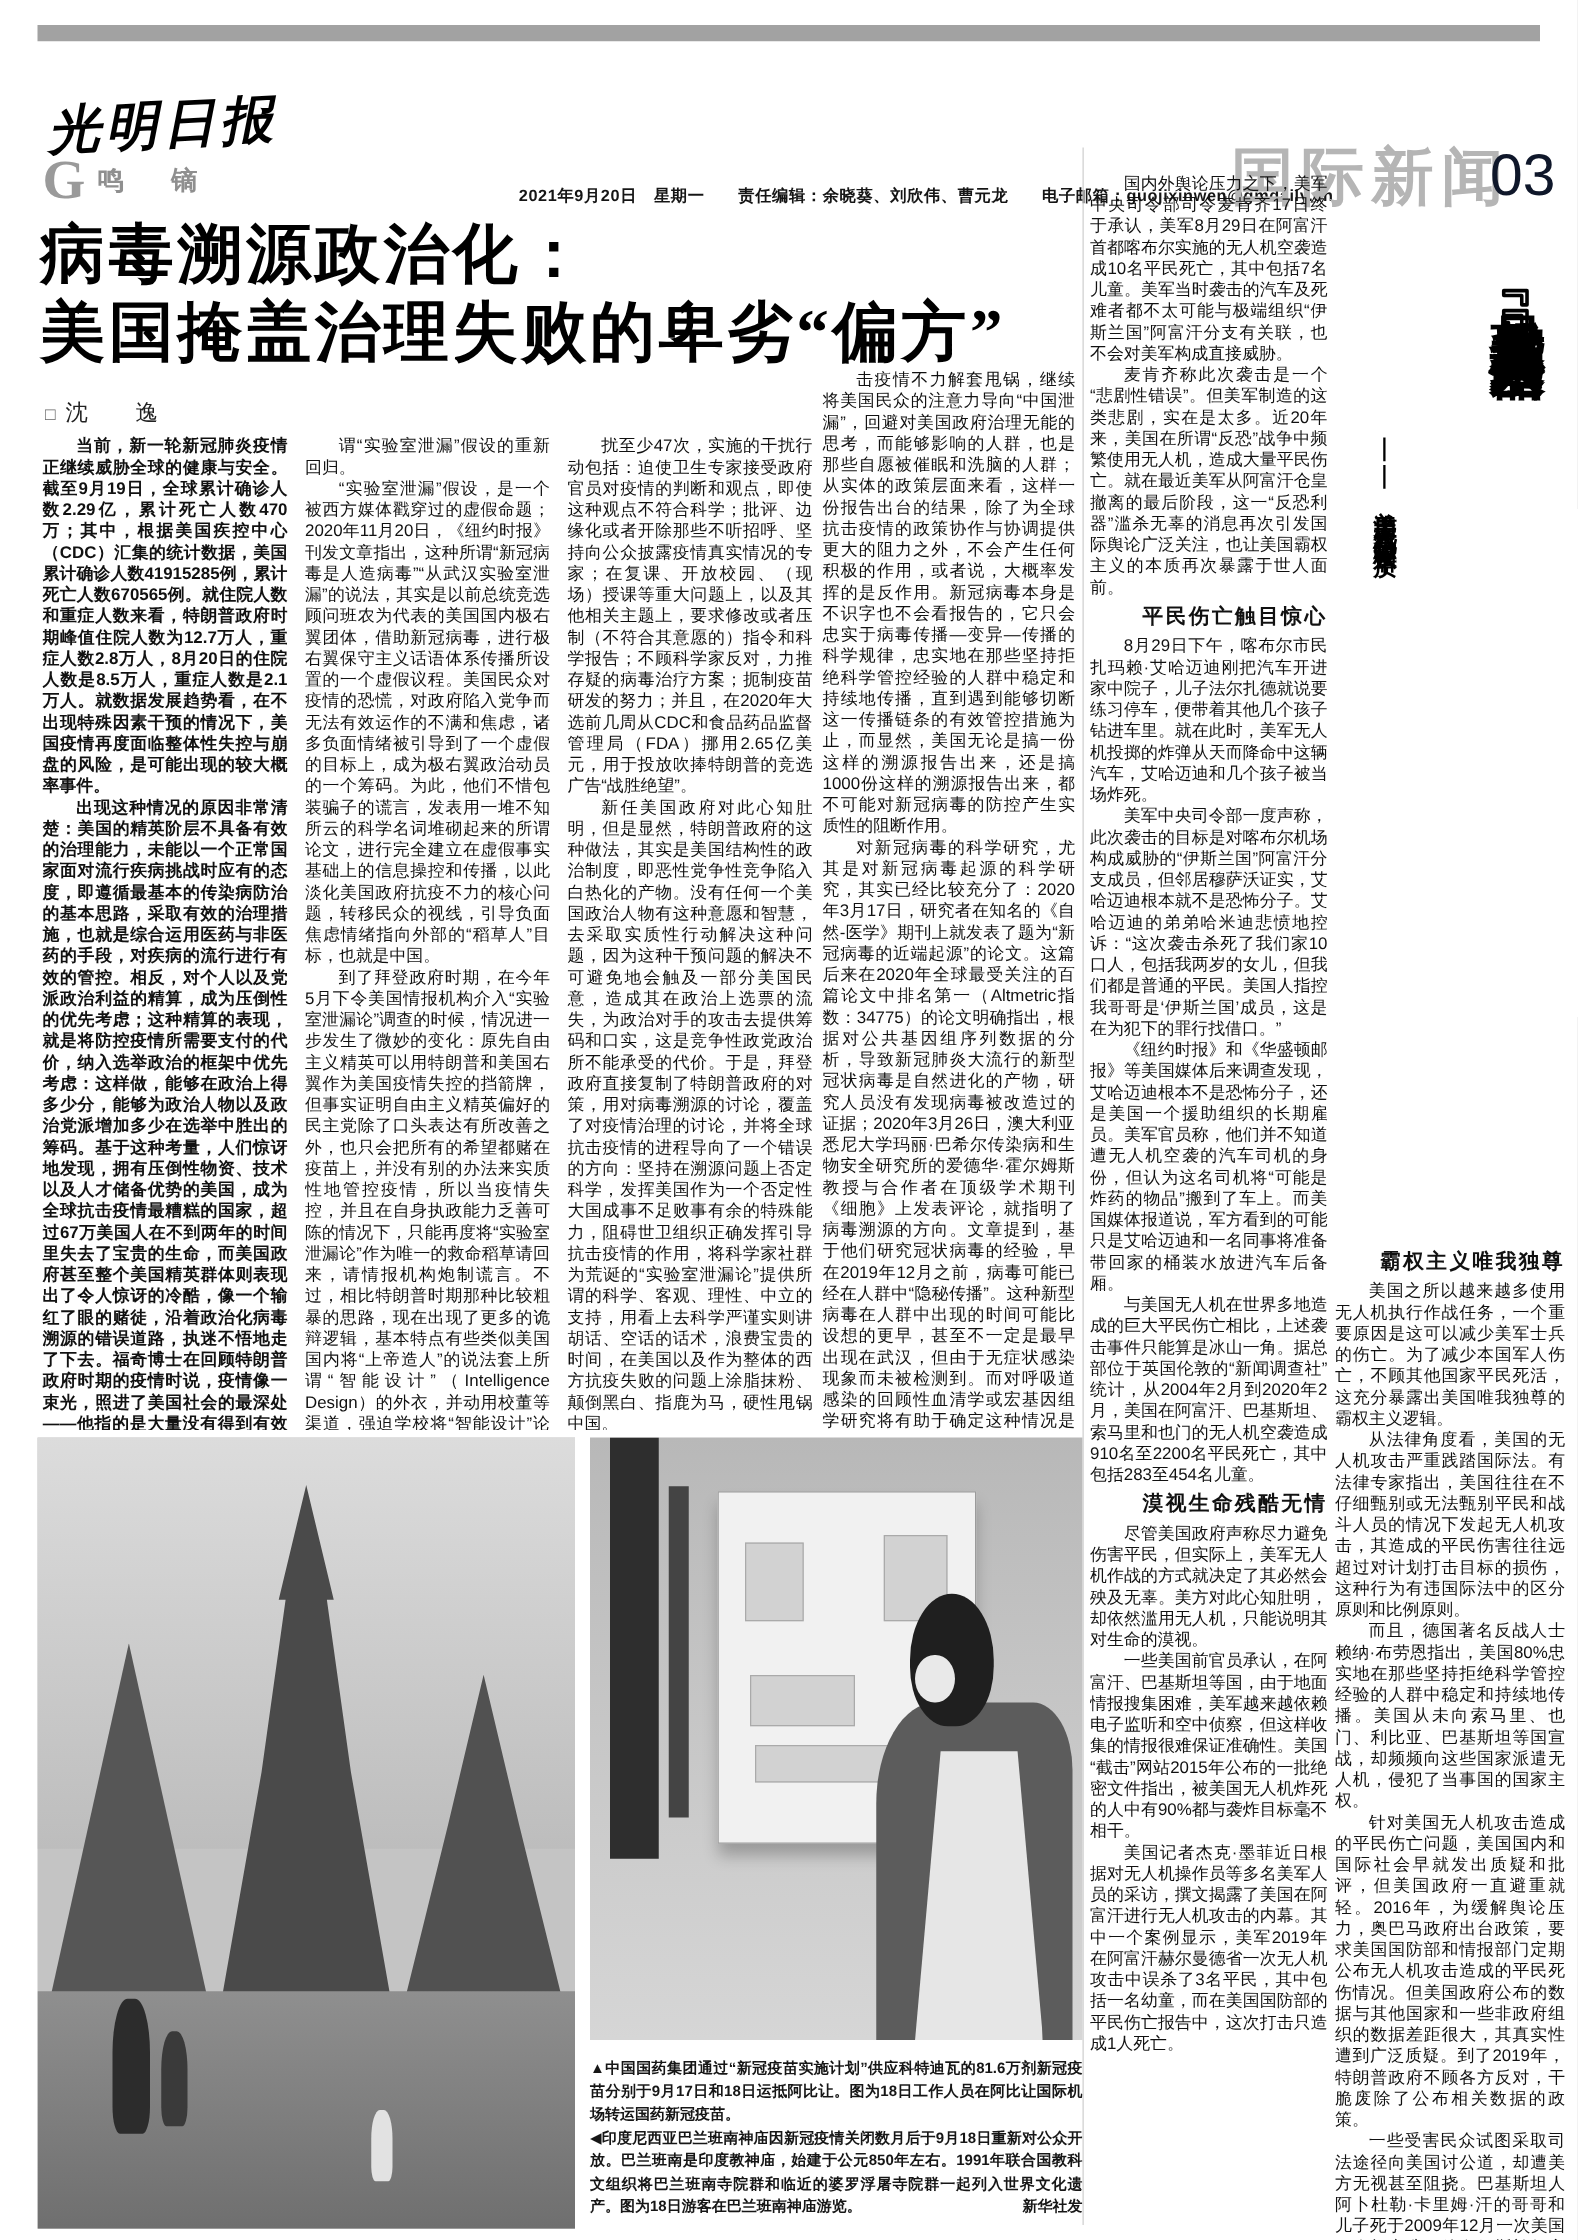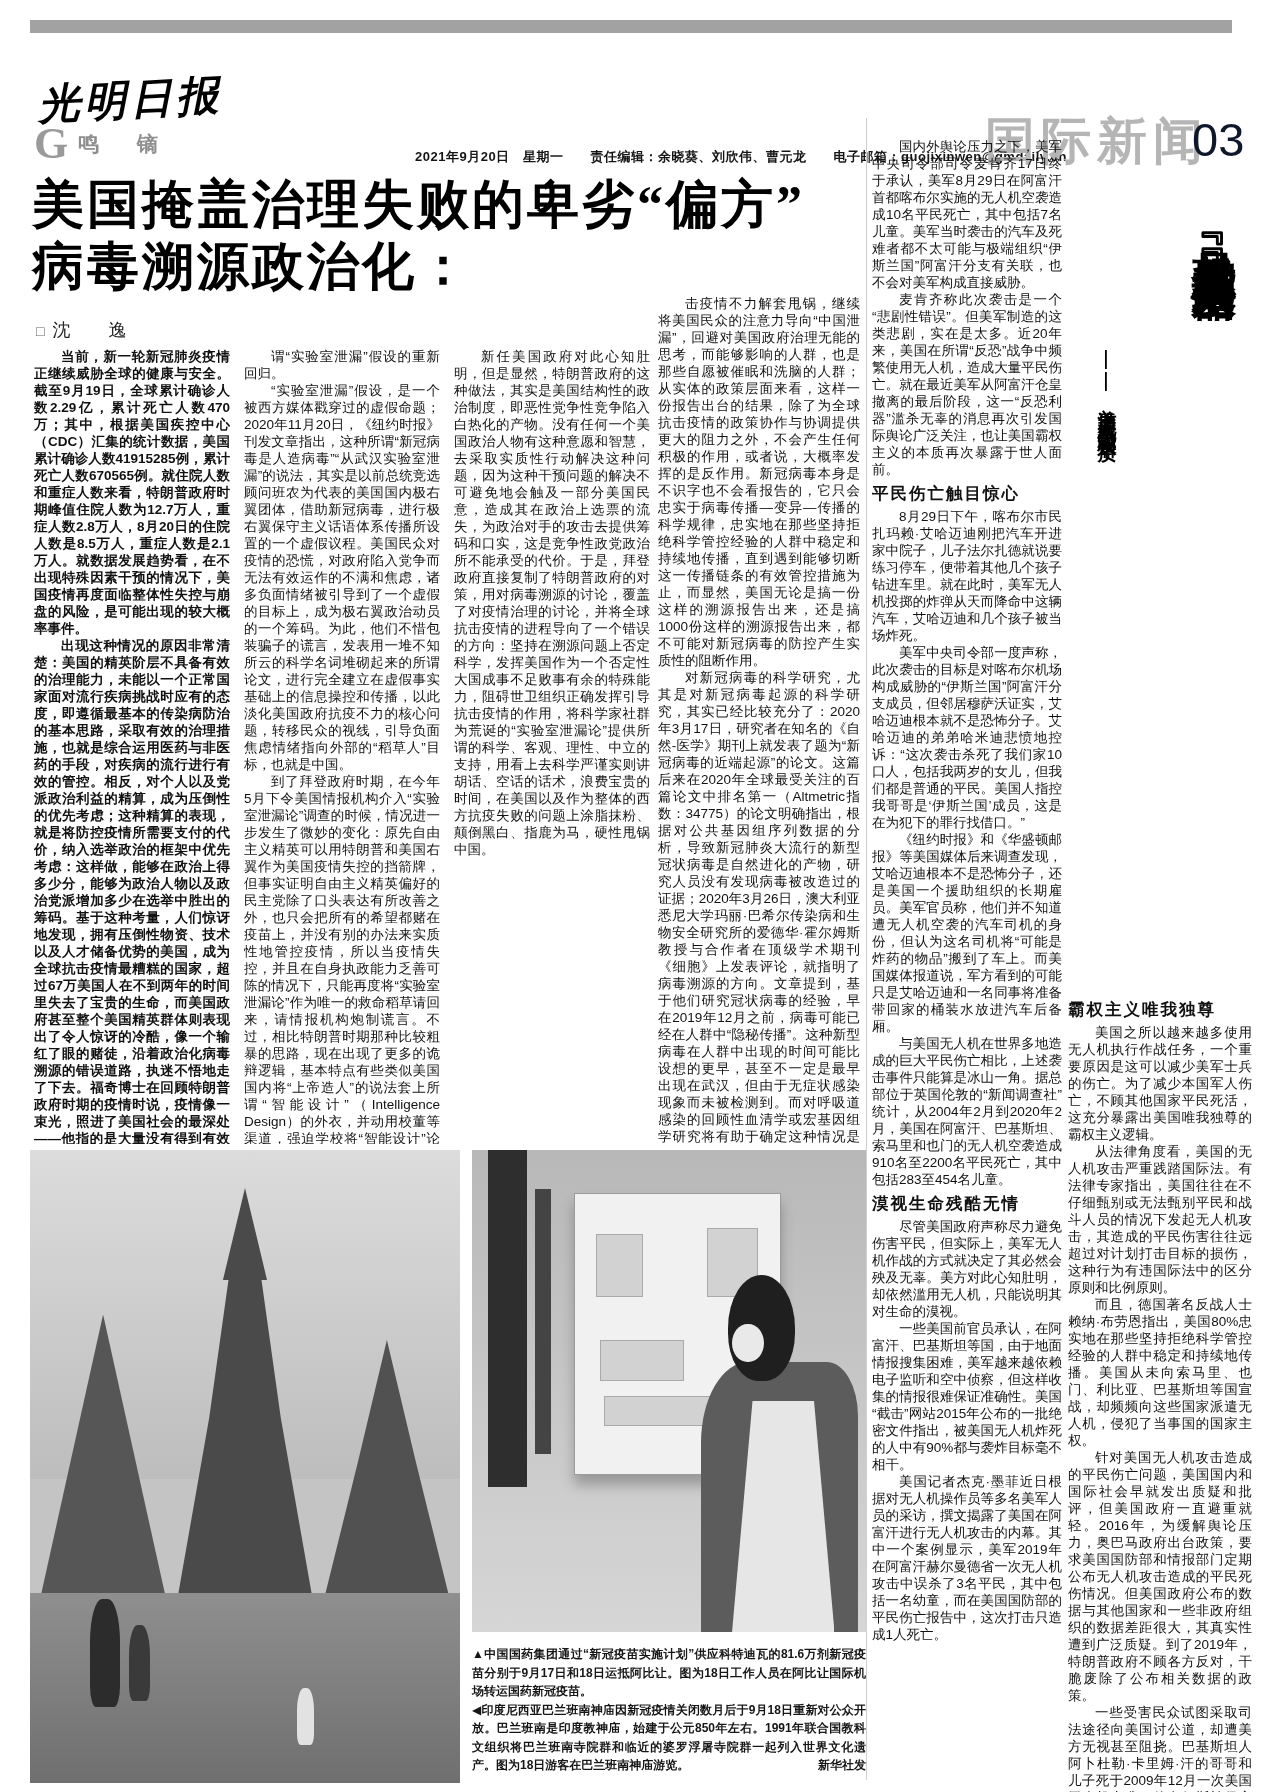--- a/index.html
+++ b/index.html
@@ -20,21 +20,21 @@
   .brand{position:absolute;left:4px;top:0px;height:42px;color:#9a9a9a;}
   .brand-g{font-size:44px;font-weight:bold;font-family:"Liberation Serif","DejaVu Serif",serif;vertical-align:middle;}
   .brand-name{font-size:21px;font-weight:bold;letter-spacing:16px;color:#8f8f8f;vertical-align:middle;margin-left:10px;}
   .a1-headline{position:absolute;left:2px;top:56px;width:790px;
         font-family:"Liberation Serif","DejaVu Serif",serif;font-weight:bold;color:#000;
         font-size:52px;line-height:62px;letter-spacing:3px;}
   .a1-byline{position:absolute;left:6px;top:200px;font-size:18px;letter-spacing:10px;color:#222;}
   .a1-byline .sq{color:#666;font-size:14px;letter-spacing:0;margin-right:8px;}
   .col{position:absolute;overflow:hidden;font-size:13.5px;line-height:17px;text-align:justify;}
   .col p{margin:0;text-indent:2em;}
-  .col h4{margin:7px 0 6px 0;text-align:left;font-size:16.5px;letter-spacing:2px;text-indent:0;}
+  .col h4{margin:7px 0 6px 0;text-align:right;font-size:16.5px;letter-spacing:2px;text-indent:0;}
   .c1{left:4px;  top:230px;width:196px;height:796px;font-weight:bold;}
   .c2{left:214px;top:230px;width:196px;height:796px;}
   .c3{left:424px;top:230px;width:196px;height:796px;}
   .c4{left:628px;top:177px;width:202px;height:850px;}
   
   .photo{position:absolute;overflow:hidden;background:#c4c4c4;}
   .photo-temple{left:30px;top:1150px;width:430px;height:633px;}
   .sky{position:absolute;left:0;top:0;width:100%;height:52%;background:linear-gradient(#dcdcdc,#bdbdbd);}
   .stupa{position:absolute;background:#4a4a4a;}
   .stupa.main{left:34%;top:6%;width:32%;height:66%;clip-path:polygon(50% 0,66% 22%,62% 22%,76% 55%,100% 100%,0 100%,24% 55%,38% 22%,34% 22%);}
@@ -82,36 +82,37 @@
   <div class="masthead-script">光明日报</div>
   <div class="dateline">2021年9月20日　星期一　　责任编辑：余晓葵、刘欣伟、曹元龙　　电子邮箱：guojixinwen@gmdaily.cn</div>
   <div class="section-title">国际新闻</div>
   <div class="page-no">03</div>
 
   <div class="a1">
     <div class="brand">
       <span class="brand-g">G</span><span class="brand-name">鸣  镝</span>
     </div>
     <div class="a1-headline">
+      <div>病毒溯源政治化：</div>
       <div>美国掩盖治理失败的卑劣“偏方”</div>
-      <div>病毒溯源政治化：</div>
     </div>
     <div class="a1-byline">
       <span class="sq">□</span><span>沈　逸</span>
     </div>
     <div class="col c1">
         <p>当前，新一轮新冠肺炎疫情正继续威胁全球的健康与安全。截至9月19日，全球累计确诊人数2.29亿，累计死亡人数470万；其中，根据美国疾控中心（CDC）汇集的统计数据，美国累计确诊人数41915285例，累计死亡人数670565例。就住院人数和重症人数来看，特朗普政府时期峰值住院人数为12.7万人，重症人数2.8万人，8月20日的住院人数是8.5万人，重症人数是2.1万人。就数据发展趋势看，在不出现特殊因素干预的情况下，美国疫情再度面临整体性失控与崩盘的风险，是可能出现的较大概率事件。</p>
         <p>出现这种情况的原因非常清楚：美国的精英阶层不具备有效的治理能力，未能以一个正常国家面对流行疾病挑战时应有的态度，即遵循最基本的传染病防治的基本思路，采取有效的治理措施，也就是综合运用医药与非医药的手段，对疾病的流行进行有效的管控。相反，对个人以及党派政治利益的精算，成为压倒性的优先考虑；这种精算的表现，就是将防控疫情所需要支付的代价，纳入选举政治的框架中优先考虑：这样做，能够在政治上得多少分，能够为政治人物以及政治党派增加多少在选举中胜出的筹码。基于这种考量，人们惊讶地发现，拥有压倒性物资、技术以及人才储备优势的美国，成为全球抗击疫情最糟糕的国家，超过67万美国人在不到两年的时间里失去了宝贵的生命，而美国政府甚至整个美国精英群体则表现出了令人惊讶的冷酷，像一个输红了眼的赌徒，沿着政治化病毒溯源的错误道路，执迷不悟地走了下去。福奇博士在回顾特朗普政府时期的疫情时说，疫情像一束光，照进了美国社会的最深处——他指的是大量没有得到有效医疗救治的美国普通民众被新冠病毒夺去了生命。对全球来说，疫情同样如一束光，利穿了罩在冷战后世界唯一超级大国身上的光环，让人们看清了被庞大的军备、先进的科技、发达的金融、华丽的民主表演所掩盖的美国政府无能而失败的治理能力和治理体系。</p>
       </div>
     <div class="col c2">
         <p>谓“实验室泄漏”假设的重新回归。</p>
         <p>“实验室泄漏”假设，是一个被西方媒体戳穿过的虚假命题；2020年11月20日，《纽约时报》刊发文章指出，这种所谓“新冠病毒是人造病毒”“从武汉实验室泄漏”的说法，其实是以前总统竞选顾问班农为代表的美国国内极右翼团体，借助新冠病毒，进行极右翼保守主义话语体系传播所设置的一个虚假议程。美国民众对疫情的恐慌，对政府陷入党争而无法有效运作的不满和焦虑，诸多负面情绪被引导到了一个虚假的目标上，成为极右翼政治动员的一个筹码。为此，他们不惜包装骗子的谎言，发表用一堆不知所云的科学名词堆砌起来的所谓论文，进行完全建立在虚假事实基础上的信息操控和传播，以此淡化美国政府抗疫不力的核心问题，转移民众的视线，引导负面焦虑情绪指向外部的“稻草人”目标，也就是中国。</p>
         <p>到了拜登政府时期，在今年5月下令美国情报机构介入“实验室泄漏论”调查的时候，情况进一步发生了微妙的变化：原先自由主义精英可以用特朗普和美国右翼作为美国疫情失控的挡箭牌，但事实证明自由主义精英偏好的民主党除了口头表达有所改善之外，也只会把所有的希望都赌在疫苗上，并没有别的办法来实质性地管控疫情，所以当疫情失控，并且在自身执政能力乏善可陈的情况下，只能再度将“实验室泄漏论”作为唯一的救命稻草请回来，请情报机构炮制谎言。不过，相比特朗普时期那种比较粗暴的思路，现在出现了更多的诡辩逻辑，基本特点有些类似美国国内将“上帝造人”的说法套上所谓“智能设计”（Intelligence Design）的外衣，并动用校董等渠道，强迫学校将“智能设计”论定义为“科学”，和达尔文进化论一并讲授，这就是部分已经在潜意识里失去主场的所谓科学家，以所谓“既没有证据证明病毒自然起源（因为没找到中间宿主），也没有找到证据支持实验室泄漏”，那么“就必须公平地对待两种假说，不能轻易否定任何一种假说”的诡辩逻辑，来为美国政府的政治性病毒溯源站台。这种诡辩逻辑的背后，是一种病态的心理：面对失控的新冠病毒，这部分精英显然想做些什么，来驱赶面对病毒的无力感，以及无法拯救美国民众的负罪感，但很显然，这又是一种被扭曲和放大的错误认知。</p>
       </div>
     <div class="col c3">
+        <p>扰至少47次，实施的干扰行动包括：迫使卫生专家接受政府官员对疫情的判断和观点，即使这种观点不符合科学；批评、边缘化或者开除那些不听招呼、坚持向公众披露疫情真实情况的专家；在复课、开放校园、（现场）授课等重大问题上，以及其他相关主题上，要求修改或者压制（不符合其意愿的）指令和科学报告；不顾科学家反对，力推存疑的病毒治疗方案；扼制疫苗研发的努力；并且，在2020年大选前几周从CDC和食品药品监督管理局（FDA）挪用2.65亿美元，用于投放吹捧特朗普的竞选广告“战胜绝望”。</p>
         <p>新任美国政府对此心知肚明，但是显然，特朗普政府的这种做法，其实是美国结构性的政治制度，即恶性党争性竞争陷入白热化的产物。没有任何一个美国政治人物有这种意愿和智慧，去采取实质性行动解决这种问题，因为这种干预问题的解决不可避免地会触及一部分美国民意，造成其在政治上选票的流失，为政治对手的攻击去提供筹码和口实，这是竞争性政党政治所不能承受的代价。于是，拜登政府直接复制了特朗普政府的对策，用对病毒溯源的讨论，覆盖了对疫情治理的讨论，并将全球抗击疫情的进程导向了一个错误的方向：坚持在溯源问题上否定科学，发挥美国作为一个否定性大国成事不足败事有余的特殊能力，阻碍世卫组织正确发挥引导抗击疫情的作用，将科学家社群为荒诞的“实验室泄漏论”提供所谓的科学、客观、理性、中立的支持，用看上去科学严谨实则讲胡话、空话的话术，浪费宝贵的时间，在美国以及作为整体的西方抗疫失败的问题上涂脂抹粉、颠倒黑白、指鹿为马，硬性甩锅中国。</p>
       </div>
     <div class="col c4">
         <p>击疫情不力解套甩锅，继续将美国民众的注意力导向“中国泄漏”，回避对美国政府治理无能的思考，而能够影响的人群，也是那些自愿被催眠和洗脑的人群；从实体的政策层面来看，这样一份报告出台的结果，除了为全球抗击疫情的政策协作与协调提供更大的阻力之外，不会产生任何积极的作用，或者说，大概率发挥的是反作用。新冠病毒本身是不识字也不会看报告的，它只会忠实于病毒传播—变异—传播的科学规律，忠实地在那些坚持拒绝科学管控经验的人群中稳定和持续地传播，直到遇到能够切断这一传播链条的有效管控措施为止，而显然，美国无论是搞一份这样的溯源报告出来，还是搞1000份这样的溯源报告出来，都不可能对新冠病毒的防控产生实质性的阻断作用。</p>
         <p>对新冠病毒的科学研究，尤其是对新冠病毒起源的科学研究，其实已经比较充分了：2020年3月17日，研究者在知名的《自然-医学》期刊上就发表了题为“新冠病毒的近端起源”的论文。这篇后来在2020年全球最受关注的百篇论文中排名第一（Altmetric指数：34775）的论文明确指出，根据对公共基因组序列数据的分析，导致新冠肺炎大流行的新型冠状病毒是自然进化的产物，研究人员没有发现病毒被改造过的证据；2020年3月26日，澳大利亚悉尼大学玛丽·巴希尔传染病和生物安全研究所的爱德华·霍尔姆斯教授与合作者在顶级学术期刊《细胞》上发表评论，就指明了病毒溯源的方向。文章提到，基于他们研究冠状病毒的经验，早在2019年12月之前，病毒可能已经在人群中“隐秘传播”。这种新型病毒在人群中出现的时间可能比设想的更早，甚至不一定是最早出现在武汉，但由于无症状感染现象而未被检测到。而对呼吸道感染的回顾性血清学或宏基因组学研究将有助于确定这种情况是否正确。凡此种种成果，通过基本的文献综述就可以有效地获得，只是，在美国，这些真正的科学研究成果，没有能够得到有效而充分的传播，这是治理能力和治理体系已经无法适应现代需求的表现，换言之，这是美国趋向失败的表现。</p>
       </div>
   </div>
 
   <div class="photo photo-temple">
     <div class="sky"></div>

